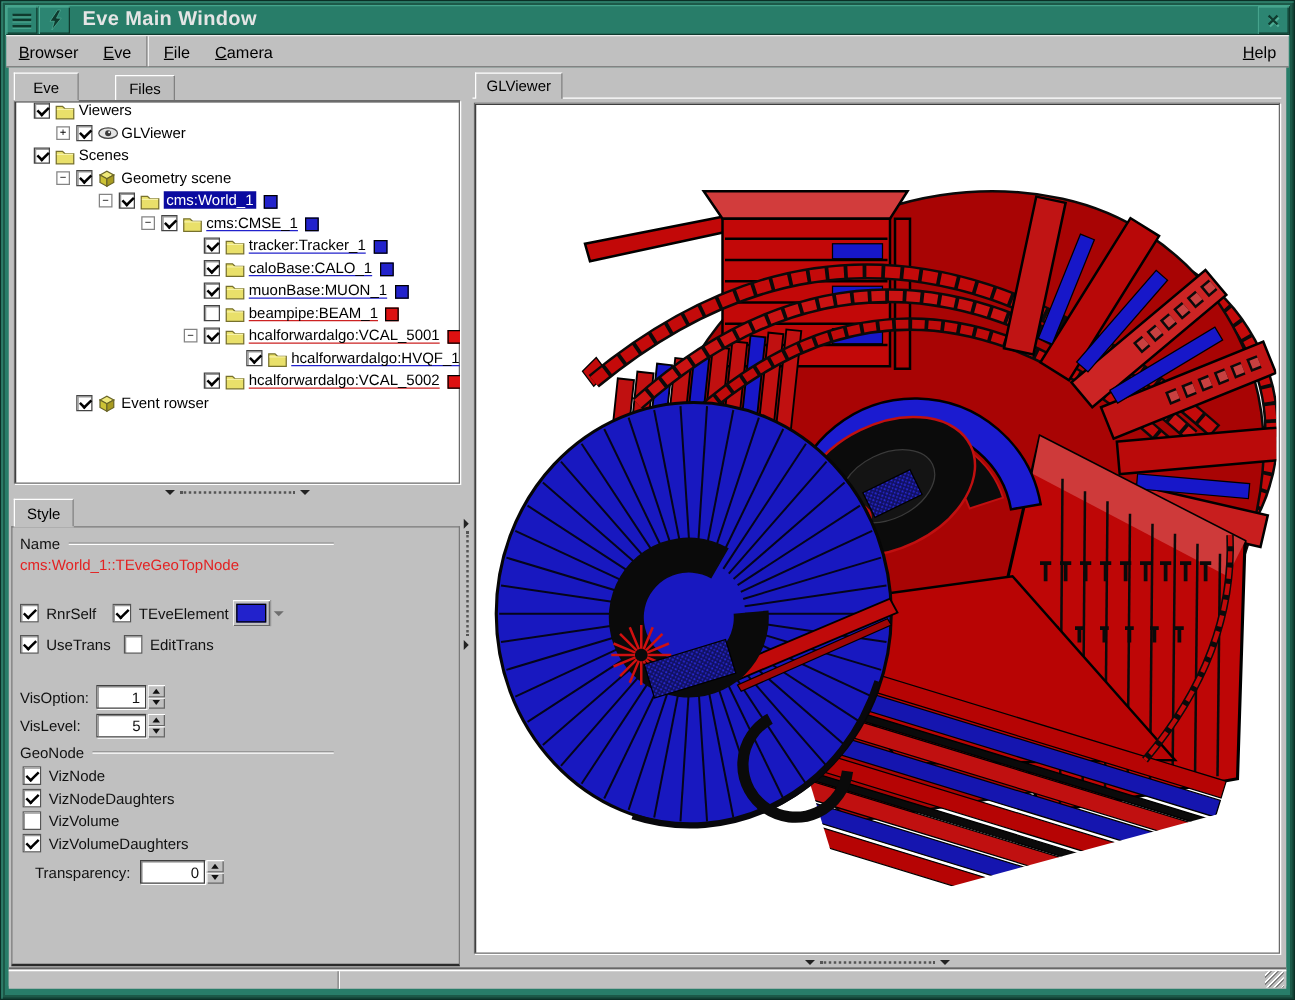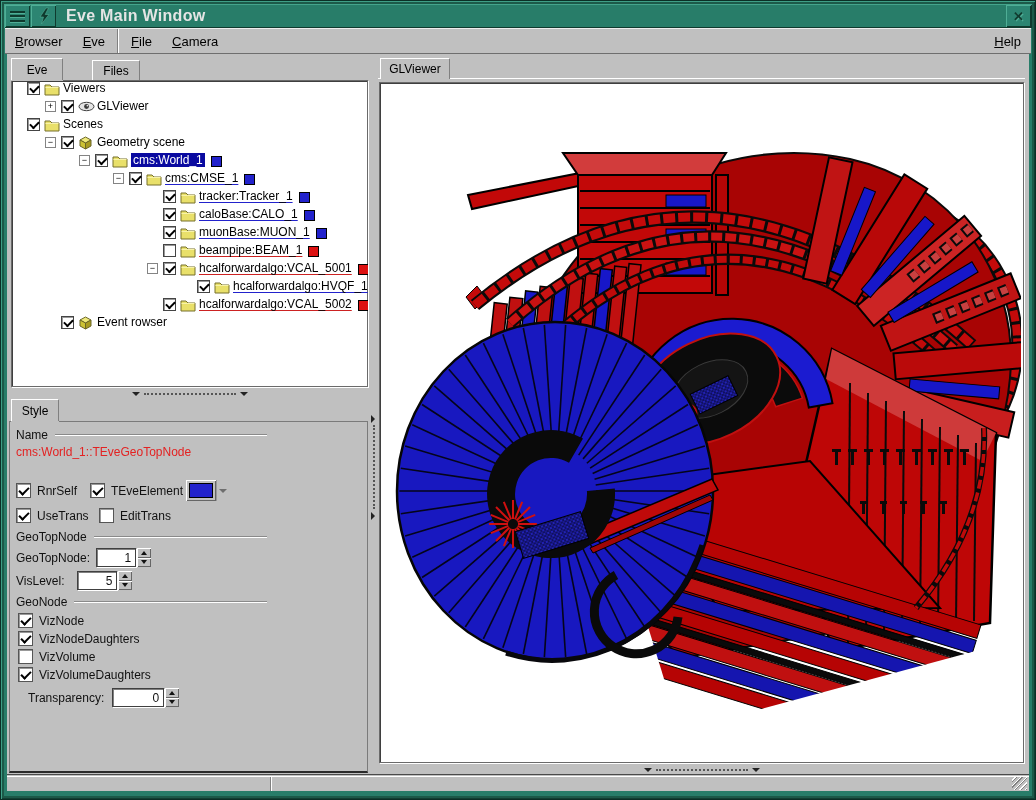--- a/index.html
+++ b/index.html
@@ -290,26 +290,22 @@
         </div>
     </div>
     <div class="sp-row" style="left:6px;top:86px;">
       <div class="scb on"></div>
       <span>UseTrans</span>
     </div>
     <div class="sp-row" style="left:89px;top:86px;">
       <div class="scb"></div>
       <span>EditTrans</span>
     </div>
-    <div class="sp-row" style="left:6px;top:108px;right:100px;">
-      <span>GeoTopNode</span>
-        <div class="grv"></div>
-    </div>
     <div class="sp-row" style="left:6px;top:126px;">
-      <span>GeoTopNode:</span>
+      <span>VisOption:</span>
       <div class="entry" style="width:40px;margin-left:6px;">1</div>
       <div class="spin">
           <div>
             <span class="tri-up"></span>
           </div>
           <div>
             <span class="tri-dn"></span>
           </div>
         </div>
     </div>

